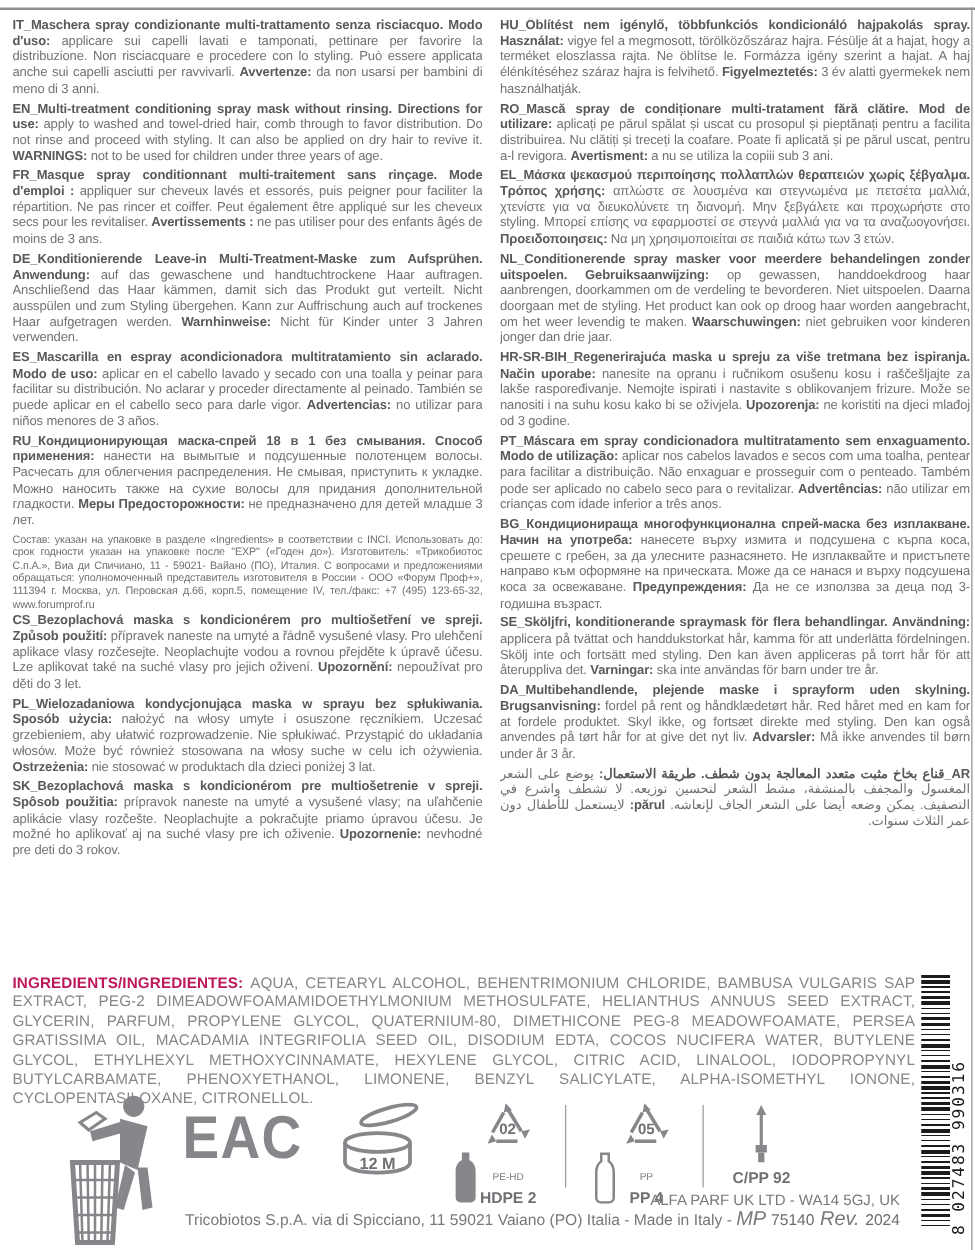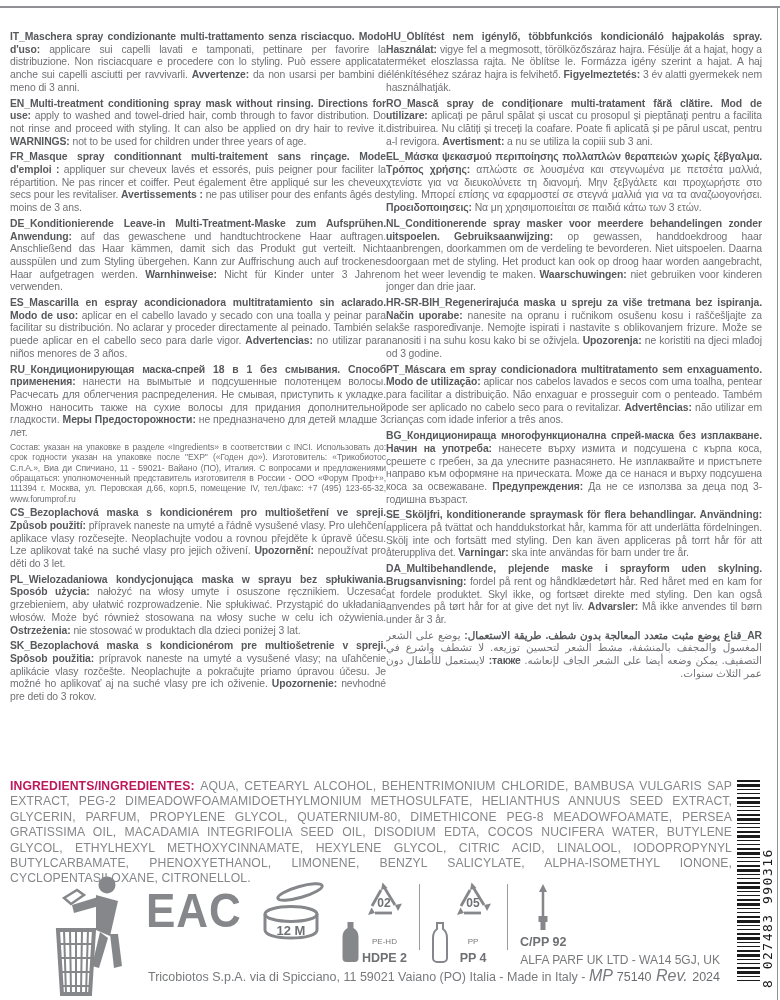--- a/index.html
+++ b/index.html
@@ -2,33 +2,33 @@
 <html><head>
 <meta charset="utf-8">
 <style>
   html,body{margin:0;padding:0;}
   body{width:780px;height:1000px;background:#fff;font-family:"Liberation Sans",sans-serif;position:relative;overflow:hidden;}
   .page{position:absolute;inset:0;}
   .rule{position:absolute;background:#8f9194;}
   .rule.top{left:0;top:6px;width:780px;height:1.5px;}
   .rule.right{right:2px;top:6px;width:1.5px;height:994px;}
 
-  .cols{position:absolute;left:10px;top:31px;width:766px;display:flex;}
+  .cols{position:absolute;left:10px;top:15px;width:766px;display:flex;gap:14px;}
   .col{width:376px;height:760px;overflow:hidden;}
 
   .blk{margin:0 0 3px 0;text-align:justify;font-size:10.4px;line-height:12.7px;color:#707175;letter-spacing:-0.1px;}
   .blk .b{font-weight:bold;color:#58595c;}
   .blk.fine{font-size:8.6px;line-height:10.4px;margin-top:-1px;}
   .blk.ing{font-size:12.2px;line-height:15.4px;color:#85878a;letter-spacing:0.1px;}
   .blk.ing .b{color:#be185d;}
 
   .ingredients{position:absolute;left:10px;top:779px;width:722px;}
 
   .tidyman{position:absolute;left:50px;top:874px;}
-  .marks{position:absolute;left:146px;top:882px;display:flex;align-items:flex-start;}
+  .marks{position:absolute;left:146px;top:882px;display:flex;align-items:flex-start;gap:11px;}
   .eac{font-size:44px;line-height:58px;font-weight:bold;color:#85878a;transform:scaleY(1.1);letter-spacing:1px;margin-right:16px;}
   .jar{margin-right:14px;}
   .jar text,.tri text{fill:#6e7073;font-family:"Liberation Sans",sans-serif;font-weight:bold;}
   .jar text{font-size:13px;}
   .tri text{font-size:12px;}
   .rgroup{display:flex;align-items:flex-end;}
   .rcol{display:flex;flex-direction:column;align-items:center;}
   .bottle{margin:0 3px 2px 0;}
   .mat{font-size:8px;color:#77797c;margin-top:17px;}
   .rlabel{font-size:12.5px;font-weight:bold;color:#6e7073;margin-top:5px;white-space:nowrap;}
@@ -76,21 +76,21 @@
     <div class="col">
         <p class="blk"><span class="b">HU_Öblítést nem igénylő, többfunkciós kondicionáló hajpakolás spray. Használat: </span><span class="r">vigye fel a megmosott, törölközőszáraz hajra. Fésülje át a hajat, hogy a terméket eloszlassa rajta. Ne öblítse le. Formázza igény szerint a hajat. A haj élénkítéséhez száraz hajra is felvihető. </span><span class="b">Figyelmeztetés: </span><span class="r">3 év alatti gyermekek nem használhatják.</span></p>
         <p class="blk"><span class="b">RO_Mască spray de condiționare multi-tratament fără clătire. Mod de utilizare: </span><span class="r">aplicați pe părul spălat și uscat cu prosopul și pieptănați pentru a facilita distribuirea. Nu clătiți și treceți la coafare. Poate fi aplicată și pe părul uscat, pentru a-l revigora. </span><span class="b">Avertisment: </span><span class="r">a nu se utiliza la copiii sub 3 ani.</span></p>
         <p class="blk"><span class="b">EL_Μάσκα ψεκασμού περιποίησης πολλαπλών θεραπειών χωρίς ξέβγαλμα. Τρόπος χρήσης: </span><span class="r">απλώστε σε λουσμένα και στεγνωμένα με πετσέτα μαλλιά, χτενίστε για να διευκολύνετε τη διανομή. Μην ξεβγάλετε και προχωρήστε στο styling. Μπορεί επίσης να εφαρμοστεί σε στεγνά μαλλιά για να τα αναζωογονήσει. </span><span class="b">Προειδοποιησεις: </span><span class="r">Να μη χρησιμοποιείται σε παιδιά κάτω των 3 ετών.</span></p>
         <p class="blk"><span class="b">NL_Conditionerende spray masker voor meerdere behandelingen zonder uitspoelen. Gebruiksaanwijzing: </span><span class="r">op gewassen, handdoekdroog haar aanbrengen, doorkammen om de verdeling te bevorderen. Niet uitspoelen. Daarna doorgaan met de styling. Het product kan ook op droog haar worden aangebracht, om het weer levendig te maken. </span><span class="b">Waarschuwingen: </span><span class="r">niet gebruiken voor kinderen jonger dan drie jaar.</span></p>
         <p class="blk"><span class="b">HR-SR-BIH_Regenerirajuća maska u spreju za više tretmana bez ispiranja. Način uporabe: </span><span class="r">nanesite na opranu i ručnikom osušenu kosu i raščešljajte za lakše raspoređivanje. Nemojte ispirati i nastavite s oblikovanjem frizure. Može se nanositi i na suhu kosu kako bi se oživjela. </span><span class="b">Upozorenja: </span><span class="r">ne koristiti na djeci mlađoj od 3 godine.</span></p>
         <p class="blk"><span class="b">PT_Máscara em spray condicionadora multitratamento sem enxaguamento. Modo de utilização: </span><span class="r">aplicar nos cabelos lavados e secos com uma toalha, pentear para facilitar a distribuição. Não enxaguar e prosseguir com o penteado. Também pode ser aplicado no cabelo seco para o revitalizar. </span><span class="b">Advertências: </span><span class="r">não utilizar em crianças com idade inferior a três anos.</span></p>
         <p class="blk"><span class="b">BG_Кондиционираща многофункционална спрей-маска без изплакване. Начин на употреба: </span><span class="r">нанесете върху измита и подсушена с кърпа коса, срешете с гребен, за да улесните разнасянето. Не изплаквайте и пристъпете направо към оформяне на прическата. Може да се нанася и върху подсушена коса за освежаване. </span><span class="b">Предупреждения: </span><span class="r">Да не се използва за деца под 3-годишна възраст.</span></p>
         <p class="blk"><span class="b">SE_Sköljfri, konditionerande spraymask för flera behandlingar. Användning: </span><span class="r">applicera på tvättat och handdukstorkat hår, kamma för att underlätta fördelningen. Skölj inte och fortsätt med styling. Den kan även appliceras på torrt hår för att återuppliva det. </span><span class="b">Varningar: </span><span class="r">ska inte användas för barn under tre år.</span></p>
         <p class="blk"><span class="b">DA_Multibehandlende, plejende maske i sprayform uden skylning. Brugsanvisning: </span><span class="r">fordel på rent og håndklædetørt hår. Red håret med en kam for at fordele produktet. Skyl ikke, og fortsæt direkte med styling. Den kan også anvendes på tørt hår for at give det nyt liv. </span><span class="b">Advarsler: </span><span class="r">Må ikke anvendes til børn under år 3 år.</span></p>
-        <p class="blk" dir="rtl"><span class="b">AR_قناع يوضع مثبت متعدد المعالجة بدون شطف. طريقة الاستعمال: </span><span class="r">يوضع على الشعر المغسول والمجفف بالمنشفة، مشط الشعر لتحسين توزيعه. لا تشطف واشرع في التصفيف. يمكن وضعه أيضا على الشعر الجاف لإنعاشه. </span><span class="b">также: </span><span class="r">لايستعمل للأطفال دون عمر الثلاث سنوات.</span></p>
+        <p class="blk" dir="rtl"><span class="b">AR_قناع بخاخ مثبت متعدد المعالجة بدون شطف. طريقة الاستعمال: </span><span class="r">يوضع على الشعر المغسول والمجفف بالمنشفة، مشط الشعر لتحسين توزيعه. لا تشطف واشرع في التصفيف. يمكن وضعه أيضا على الشعر الجاف لإنعاشه. </span><span class="b">părul: </span><span class="r">لايستعمل للأطفال دون عمر الثلاث سنوات.</span></p>
       </div>
   </div>
 
   <div class="ingredients">
       <p class="blk ing"><span class="b">INGREDIENTS/INGREDIENTES: </span><span class="r">AQUA, CETEARYL ALCOHOL, BEHENTRIMONIUM CHLORIDE, BAMBUSA VULGARIS SAP EXTRACT, PEG-2 DIMEADOWFOAMAMIDOETHYLMONIUM METHOSULFATE, HELIANTHUS ANNUUS SEED EXTRACT, GLYCERIN, PARFUM, PROPYLENE GLYCOL, QUATERNIUM-80, DIMETHICONE PEG-8 MEADOWFOAMATE, PERSEA GRATISSIMA OIL, MACADAMIA INTEGRIFOLIA SEED OIL, DISODIUM EDTA, COCOS NUCIFERA WATER, BUTYLENE GLYCOL, ETHYLHEXYL METHOXYCINNAMATE, HEXYLENE GLYCOL, CITRIC ACID, LINALOOL, IODOPROPYNYL BUTYLCARBAMATE, PHENOXYETHANOL, LIMONENE, BENZYL SALICYLATE, ALPHA-ISOMETHYL IONONE, CYCLOPENTASILOXANE, CITRONELLOL.</span></p>
     </div>
 
   <svg class="tidyman" width="92" height="124" viewBox="0 0 92 124">
     <g class="fillg" fill="#85878a">
       <circle cx="57" cy="11" r="8.5"></circle>

